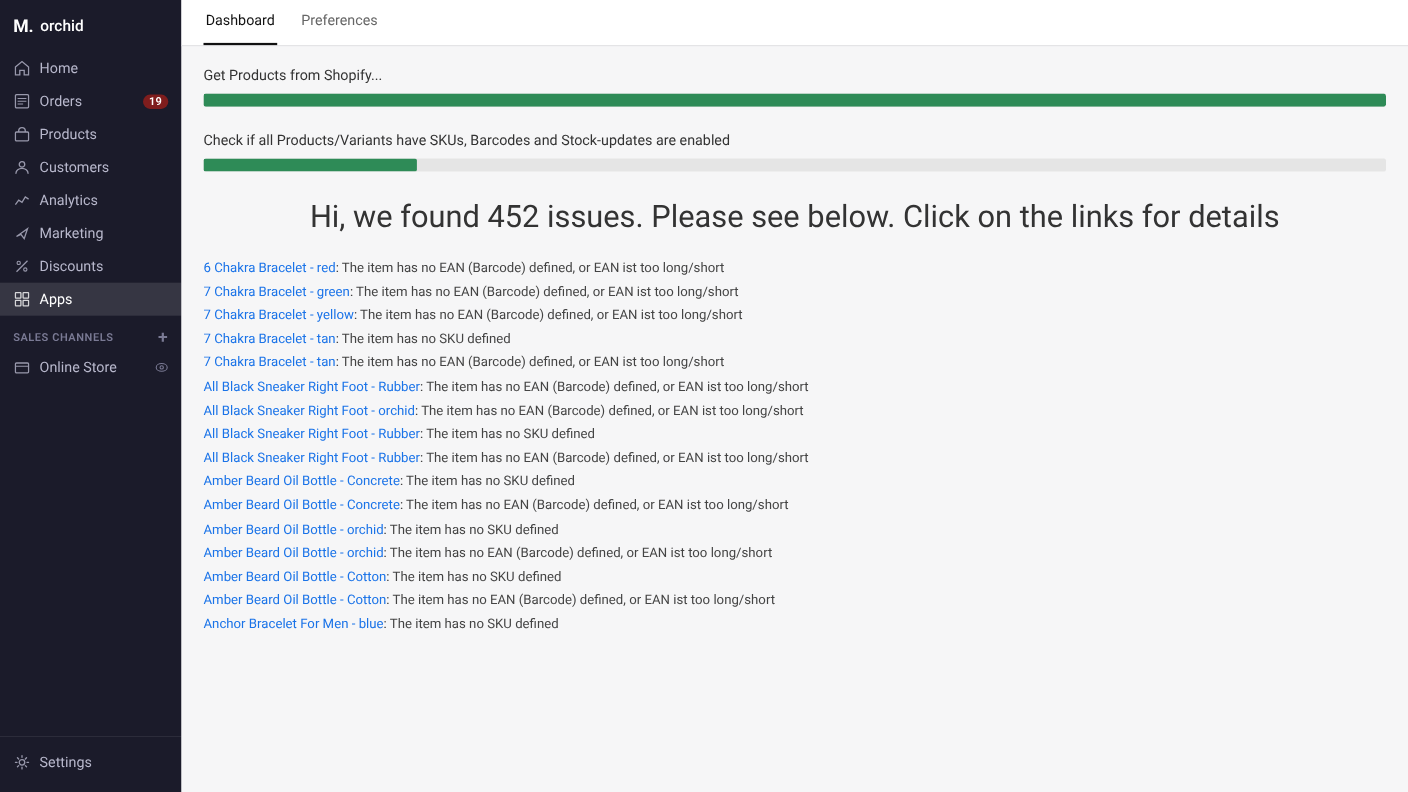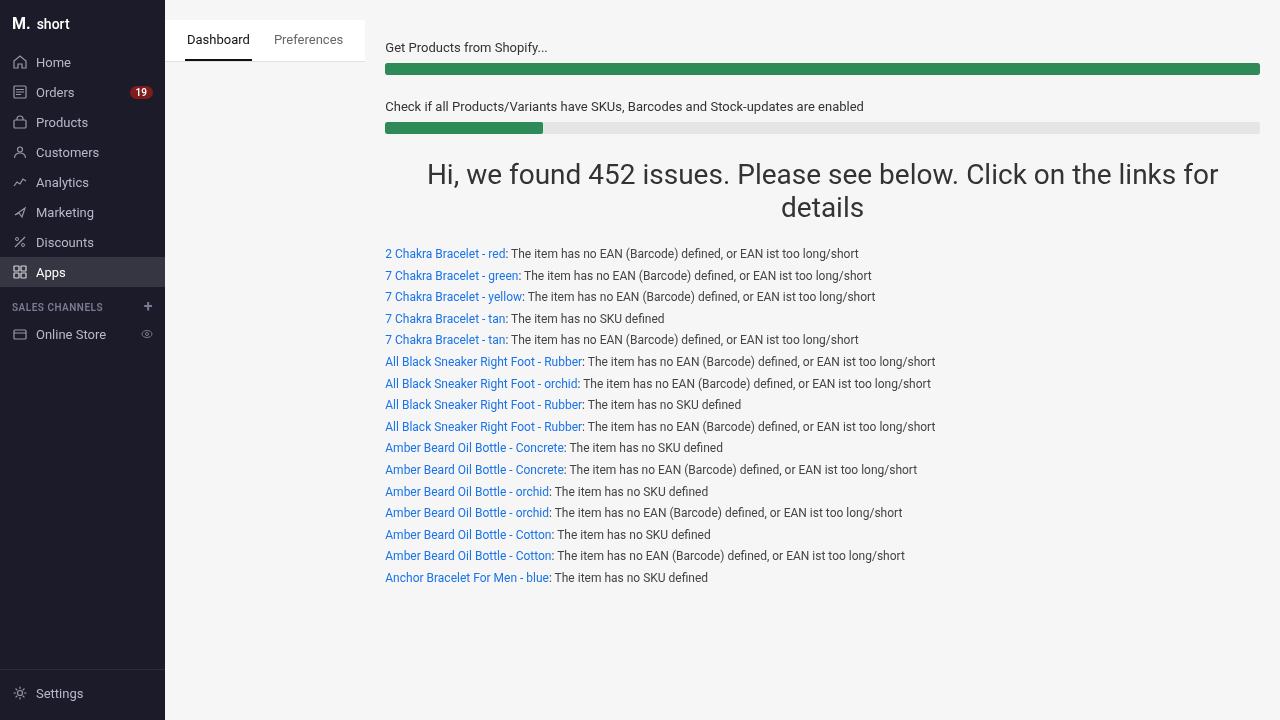--- a/index.html
+++ b/index.html
@@ -104,23 +104,23 @@
 
     .sidebar-footer {
       padding: 8px 0 12px 0;
       border-top: 1px solid rgba(255,255,255,0.08);
     }
 
     
     #main {
       flex: 1;
       display: flex;
+      flex-direction: column;
       background: #f6f6f7;
       overflow: hidden;
-      margin-top: 20px;
     }
 
     .topbar {
       background: #ffffff;
       border-bottom: 1px solid #e1e1e4;
       padding: 0 20px;
       height: 42px;
       display: flex;
       align-items: center;
       gap: 20px;
@@ -203,21 +203,21 @@
 
     
     svg { display: block; }
   </style>
 </head>
 <body>
 
 <nav id="sidebar">
   <div class="sidebar-logo">
     <span class="sidebar-logo-icon">M.</span>
-    <span>short</span>
+    <span>orchid</span>
   </div>
 
   <div class="sidebar-nav">
 
     <div class="sidebar-item">
       <span class="icon">
         <svg width="14" height="14" viewBox="0 0 14 14" fill="none">
           <path d="M1 6L7 1L13 6V13H9V9H5V13H1V6Z" stroke="#b8b8cc" stroke-width="1.2" fill="none"></path>
         </svg>
       </span>
@@ -353,21 +353,21 @@
     <div class="progress-section">
       <div class="progress-label">Check if all Products/Variants have SKUs, Barcodes and Stock-updates are enabled</div>
       <div class="progress-bar-container">
         <div class="progress-bar-fill green" style="width: 18%;"></div>
       </div>
     </div>
 
     <div class="issues-header">Hi, we found 452 issues. Please see below. Click on the links for details</div>
 
     <div class="issues-list" id="issues-list-container">
-    <div class="issue-item"><a href="#" class="issue-link">2 Chakra Bracelet - red</a><span class="issue-text">: The item has no EAN (Barcode) defined, or EAN ist too long/short</span></div>
+    <div class="issue-item"><a href="#" class="issue-link">6 Chakra Bracelet - red</a><span class="issue-text">: The item has no EAN (Barcode) defined, or EAN ist too long/short</span></div>
         <div class="issue-item"><a href="#" class="issue-link">7 Chakra Bracelet - green</a><span class="issue-text">: The item has no EAN (Barcode) defined, or EAN ist too long/short</span></div>
         <div class="issue-item"><a href="#" class="issue-link">7 Chakra Bracelet - yellow</a><span class="issue-text">: The item has no EAN (Barcode) defined, or EAN ist too long/short</span></div>
         <div class="issue-item"><a href="#" class="issue-link">7 Chakra Bracelet - tan</a><span class="issue-text">: The item has no SKU defined</span></div>
         <div class="issue-item"><a href="#" class="issue-link">7 Chakra Bracelet - tan</a><span class="issue-text">: The item has no EAN (Barcode) defined, or EAN ist too long/short</span></div>
         <div class="issue-item"><a href="#" class="issue-link">All Black Sneaker Right Foot - Rubber</a><span class="issue-text">: The item has no EAN (Barcode) defined, or EAN ist too long/short</span></div>
         <div class="issue-item"><a href="#" class="issue-link">All Black Sneaker Right Foot - orchid</a><span class="issue-text">: The item has no EAN (Barcode) defined, or EAN ist too long/short</span></div>
         <div class="issue-item"><a href="#" class="issue-link">All Black Sneaker Right Foot - Rubber</a><span class="issue-text">: The item has no SKU defined</span></div>
         <div class="issue-item"><a href="#" class="issue-link">All Black Sneaker Right Foot - Rubber</a><span class="issue-text">: The item has no EAN (Barcode) defined, or EAN ist too long/short</span></div>
         <div class="issue-item"><a href="#" class="issue-link">Amber Beard Oil Bottle - Concrete</a><span class="issue-text">: The item has no SKU defined</span></div>
         <div class="issue-item"><a href="#" class="issue-link">Amber Beard Oil Bottle - Concrete</a><span class="issue-text">: The item has no EAN (Barcode) defined, or EAN ist too long/short</span></div>

